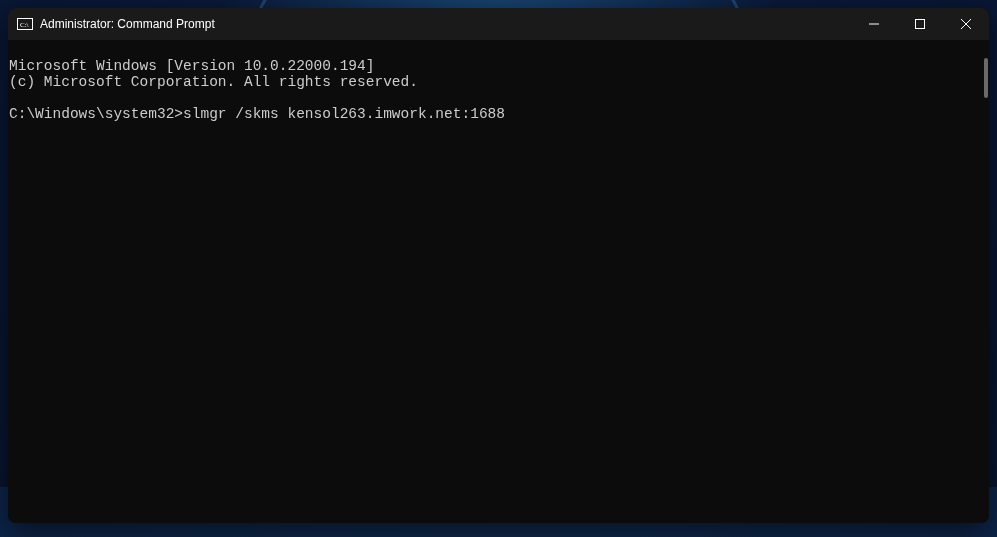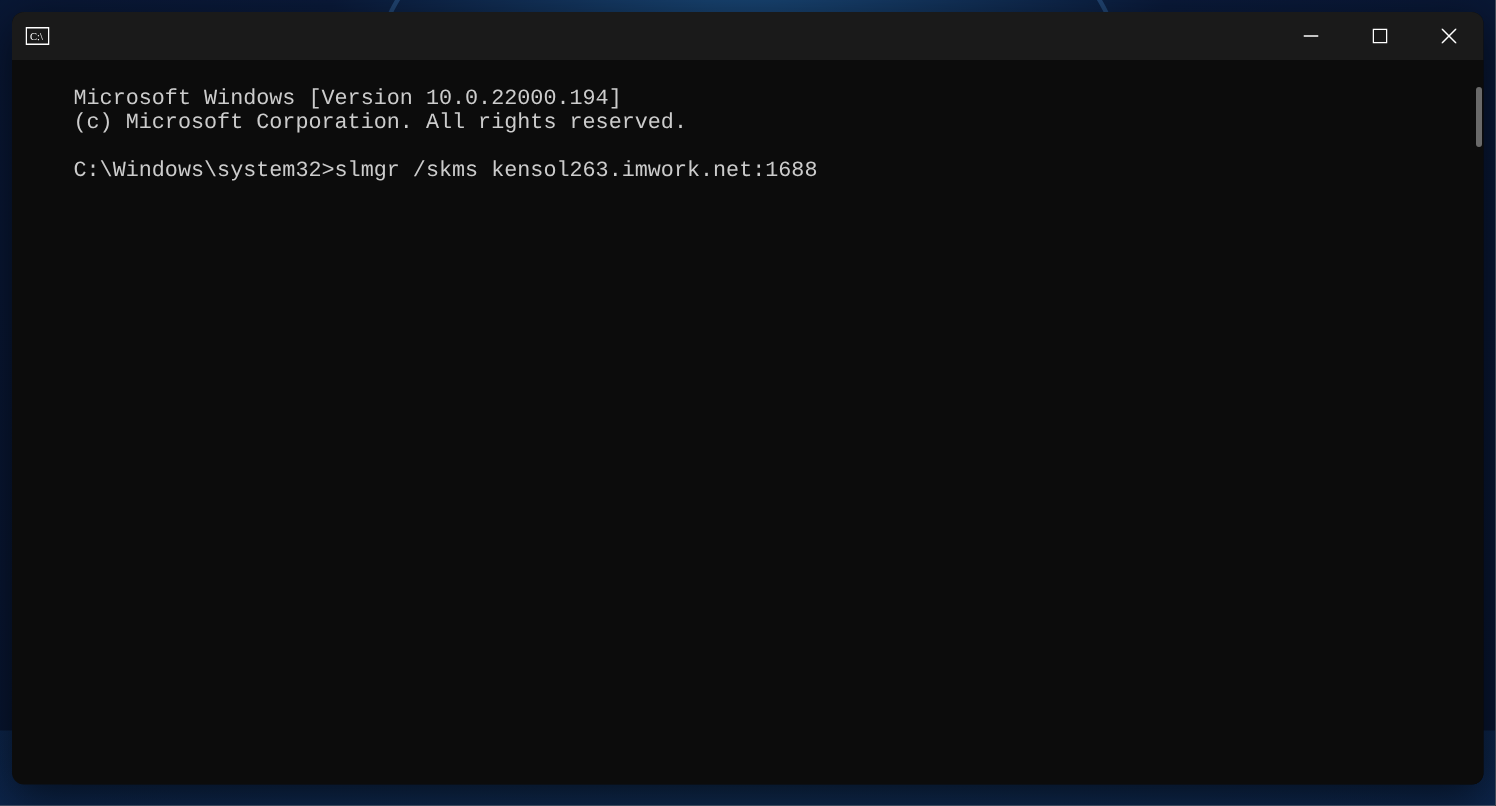--- a/index.html
+++ b/index.html
@@ -81,21 +81,20 @@
       flex: 1;
       background: #0c0c0c;
       color: #cccccc;
       font-family: Consolas, 'Courier New', monospace;
       font-size: 14.5px;
       line-height: 16px;
       padding: 2px 2px 2px 1px;
       white-space: pre;
       position: relative;
       overflow: hidden;
-      margin-left: 40px;
     }
     .terminal .line { white-space: pre; }
     .scrollbar-track {
       position: absolute;
       right: 0;
       top: 0;
       bottom: 0;
       width: 16px;
       background: #0c0c0c;
     }
@@ -125,20 +124,21 @@
 
 <div class="window">
 
   <div class="titlebar">
     <span class="titlebar-icon">
       <svg width="16" height="12" viewBox="0 0 16 12">
         <rect x="0.5" y="0.5" width="15" height="11" fill="none" stroke="#ffffff" stroke-width="1"></rect>
         <text x="3" y="8.5" font-family="Consolas" font-size="7" fill="#ffffff">C:\</text>
       </svg>
     </span>
+    <span class="titlebar-title">Administrator: Command Prompt</span>
     <span class="titlebar-spacer"></span>
     <div class="win-controls">
       <div class="win-btn">
         <svg width="10" height="10" viewBox="0 0 10 10">
             <line x1="0" y1="5" x2="10" y2="5" stroke="#ffffff" stroke-width="1"></line>
           </svg>
       </div>
       <div class="win-btn">
         <svg width="10" height="10" viewBox="0 0 10 10">
             <rect x="0.5" y="0.5" width="9" height="9" fill="none" stroke="#ffffff" stroke-width="1"></rect>

